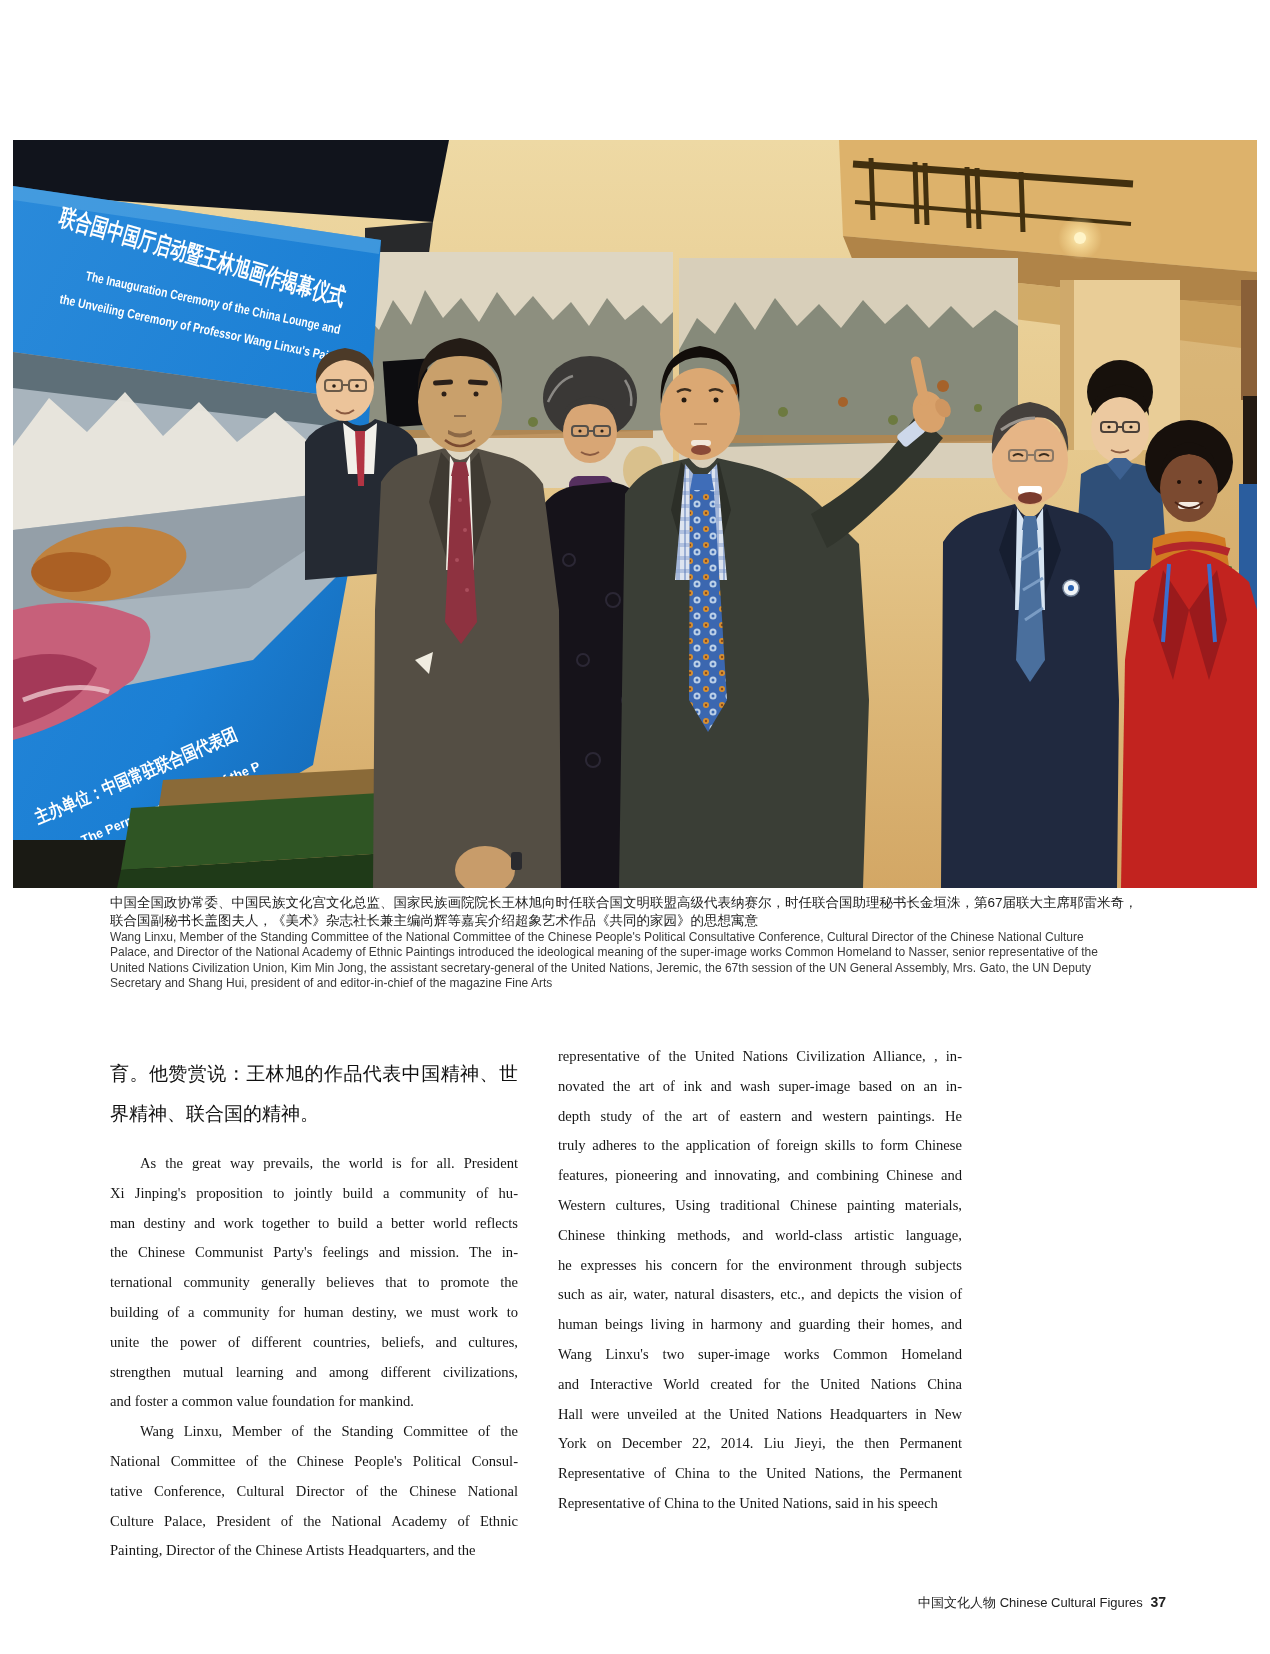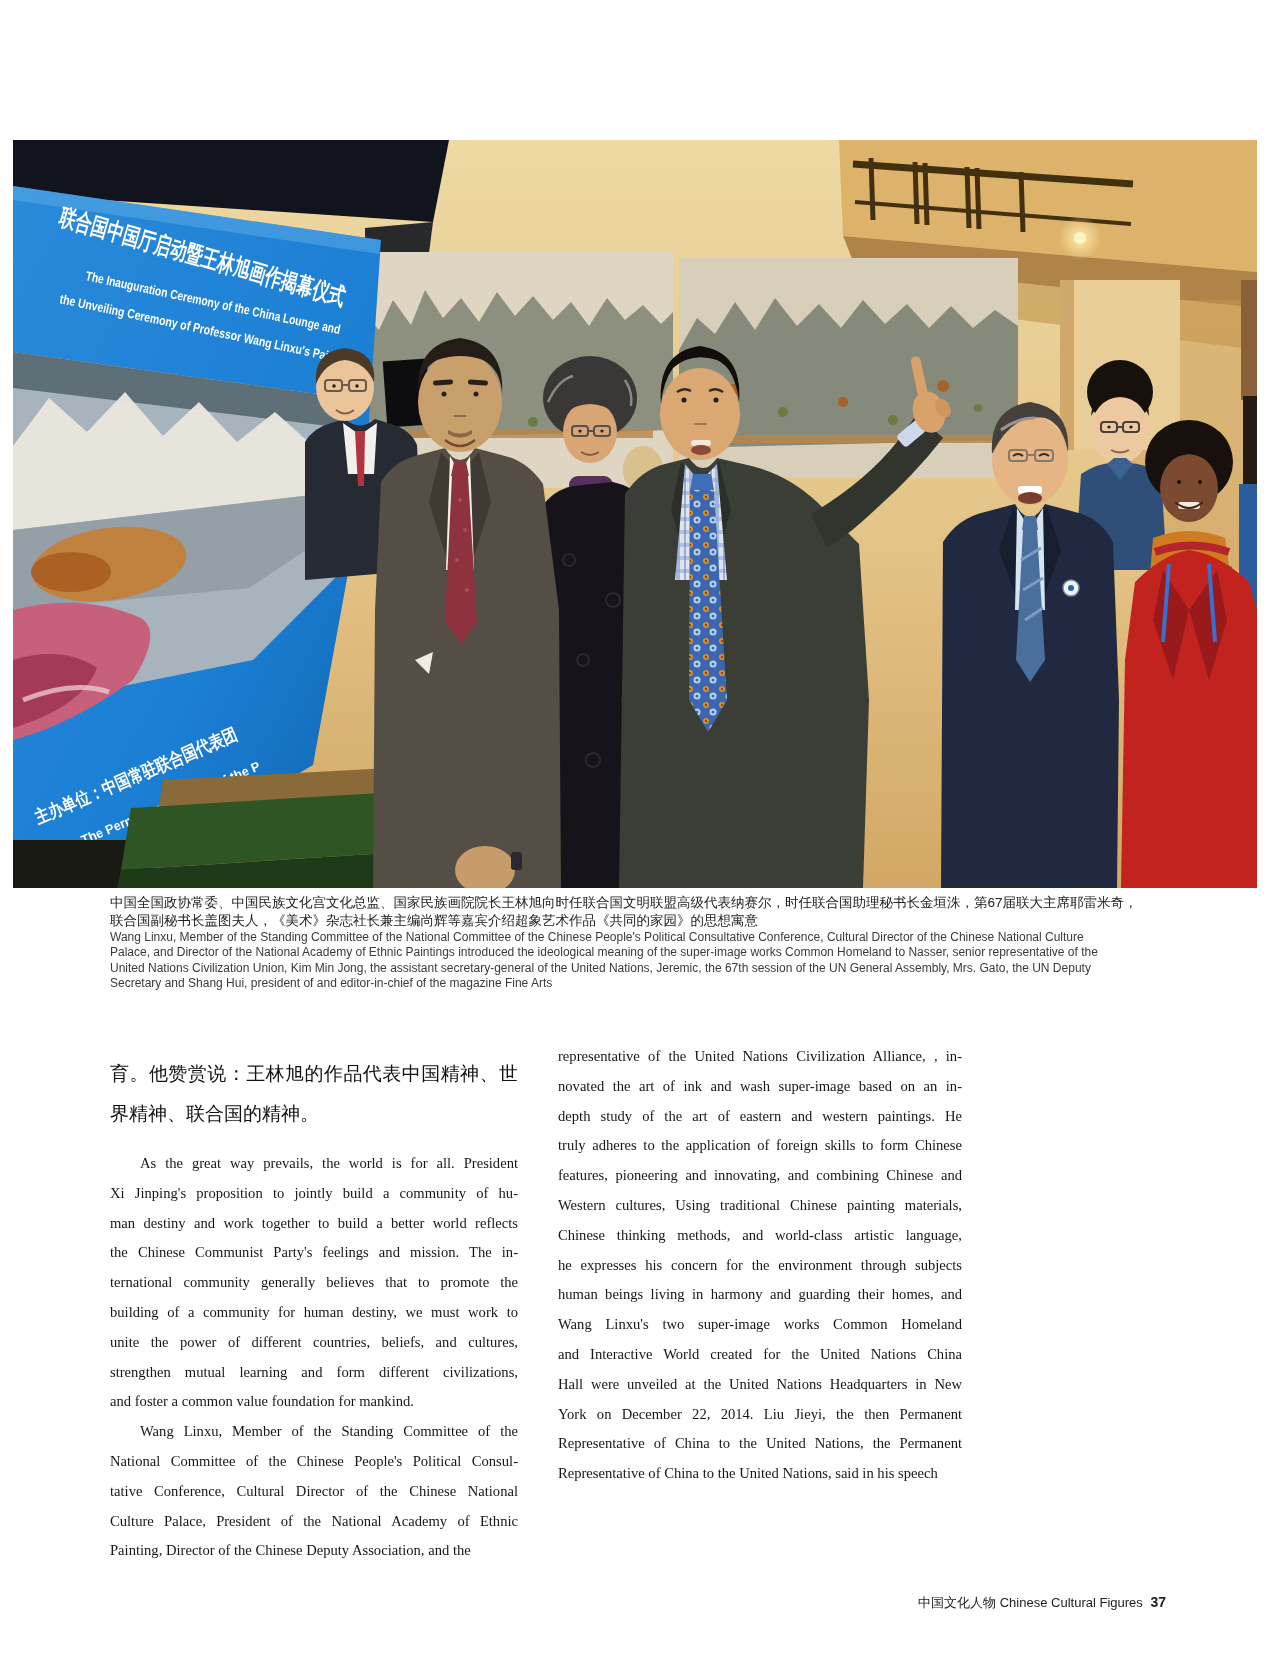--- a/index.html
+++ b/index.html
@@ -340,40 +340,41 @@
       </div>
     <div>
 
     <div class="bodyline ind">As the great way prevails, the world is for all. President</div>
         <div class="bodyline">Xi Jinping's proposition to jointly build a community of hu-</div>
         <div class="bodyline">man destiny and work together to build a better world reflects</div>
         <div class="bodyline">the Chinese Communist Party's feelings and mission. The in-</div>
         <div class="bodyline">ternational community generally believes that to promote the</div>
         <div class="bodyline">building of a community for human destiny, we must work to</div>
         <div class="bodyline">unite the power of different countries, beliefs, and cultures,</div>
-        <div class="bodyline">strengthen mutual learning and form different civilizations,</div>
+        <div class="bodyline">strengthen mutual learning and among different civilizations,</div>
         <div class="bodyline end">and foster a common value foundation for mankind.</div>
         <div class="bodyline ind">Wang Linxu, Member of the Standing Committee of the</div>
         <div class="bodyline">National Committee of the Chinese People's Political Consul-</div>
         <div class="bodyline">tative Conference, Cultural Director of the Chinese National</div>
         <div class="bodyline">Culture Palace, President of the National Academy of Ethnic</div>
-        <div class="bodyline end">Painting, Director of the Chinese Deputy Association, and the</div>
+        <div class="bodyline end">Painting, Director of the Chinese Artists Headquarters, and the</div>
       </div>
   </div>
   <div class="col-right">
     <div>
 
     <div class="bodyline">representative of the United Nations Civilization Alliance, , in-</div>
         <div class="bodyline">novated the art of ink and wash super-image based on an in-</div>
         <div class="bodyline">depth study of the art of eastern and western paintings. He</div>
         <div class="bodyline">truly adheres to the application of foreign skills to form Chinese</div>
         <div class="bodyline">features, pioneering and innovating, and combining Chinese and</div>
         <div class="bodyline">Western cultures, Using traditional Chinese painting materials,</div>
         <div class="bodyline">Chinese thinking methods, and world-class artistic language,</div>
         <div class="bodyline">he expresses his concern for the environment through subjects</div>
+        <div class="bodyline">such as air, water, natural disasters, etc., and depicts the vision of</div>
         <div class="bodyline">human beings living in harmony and guarding their homes, and</div>
         <div class="bodyline">Wang Linxu's two super-image works Common Homeland</div>
         <div class="bodyline">and Interactive World created for the United Nations China</div>
         <div class="bodyline">Hall were unveiled at the United Nations Headquarters in New</div>
         <div class="bodyline">York on December 22, 2014. Liu Jieyi, the then Permanent</div>
         <div class="bodyline">Representative of China to the United Nations, the Permanent</div>
         <div class="bodyline end">Representative of China to the United Nations, said in his speech</div>
       </div>
   </div>
 </div>

